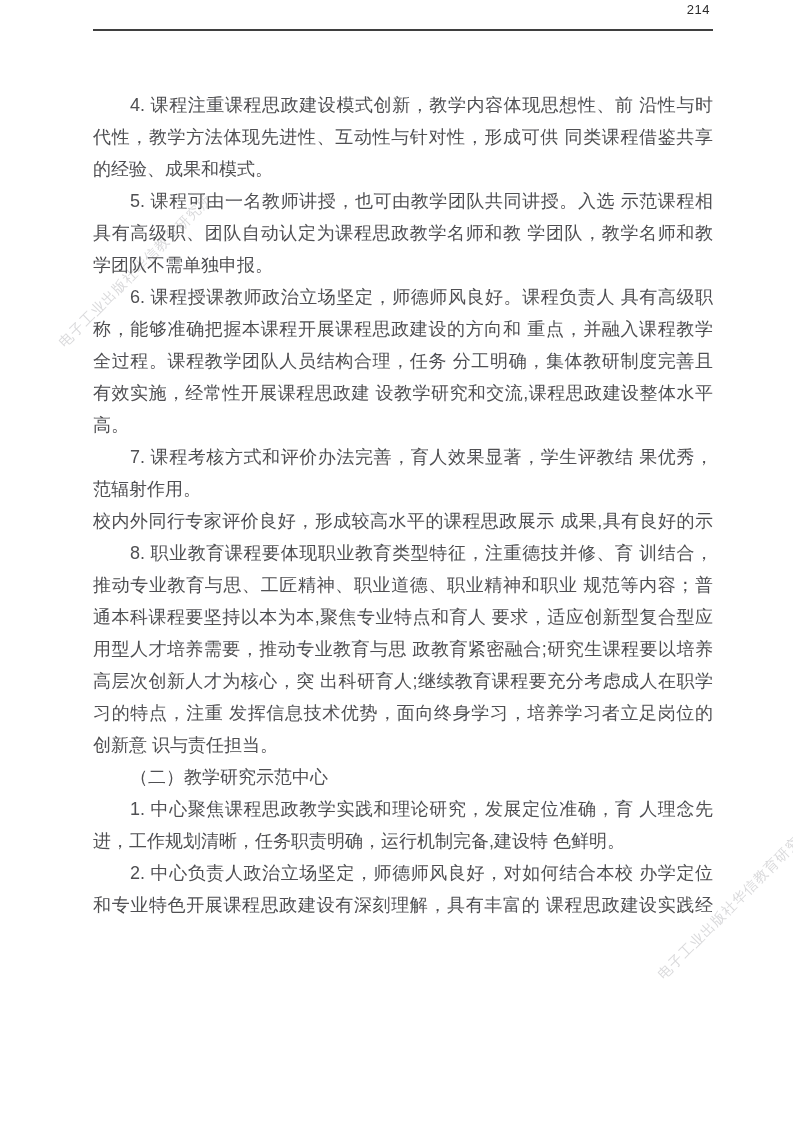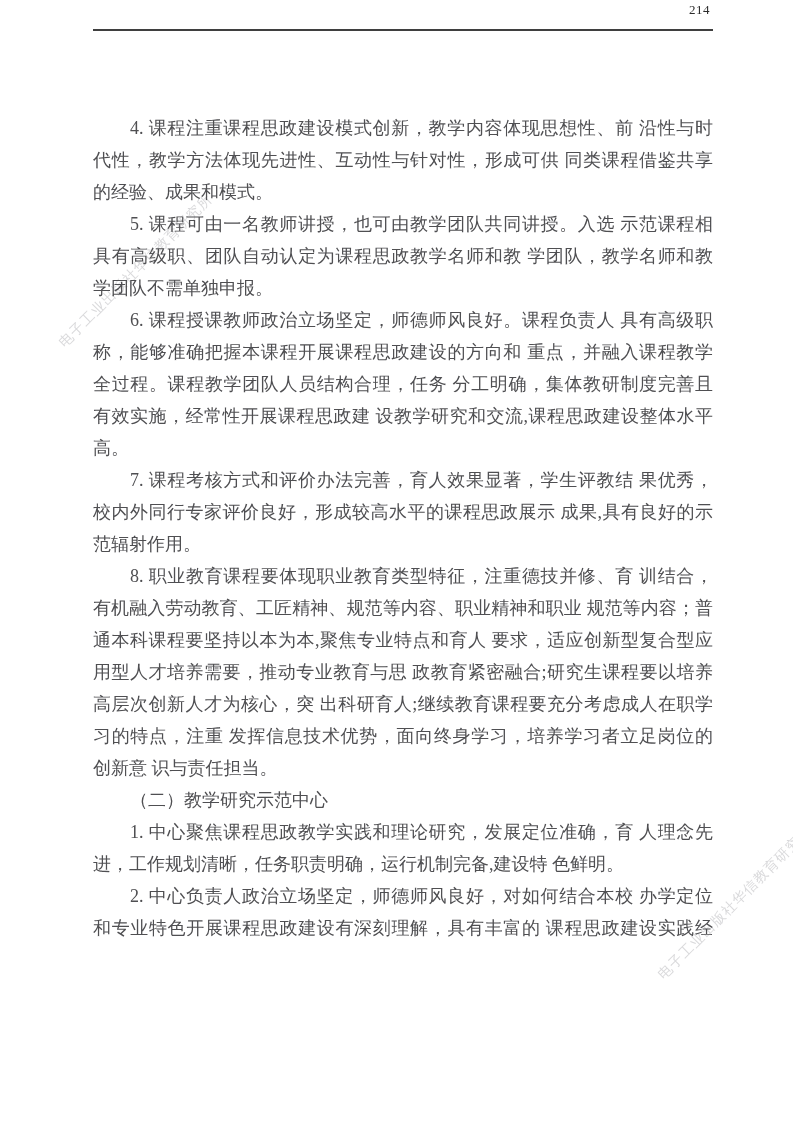--- a/index.html
+++ b/index.html
@@ -3,21 +3,21 @@
 <meta charset="utf-8">
 <style>
   html,body{margin:0;padding:0;}
   body{
     width:793px;height:1122px;
     background:#ffffff;
     font-family:"Liberation Sans",sans-serif;
     position:relative;
     overflow:hidden;
   }
-  .page{position:absolute;inset:0;font-family:Liberation Serif, serif;}
+  .page{position:absolute;inset:0;}
   
   .pagenum{
     position:absolute;top:1px;right:83px;
     font-size:13px;line-height:18px;color:#2b2b2b;
     letter-spacing:0.5px;
   }
   .rule{
     position:absolute;left:93px;top:29px;
     width:620px;height:2px;background:#3f3f3f;
   }
@@ -27,21 +27,21 @@
     font-size:14px;letter-spacing:1px;
     color:rgba(130,130,135,0.30);
     white-space:nowrap;
     transform:translate(-50%,-50%) rotate(-45deg);
     pointer-events:none;
   }
   .wm1{left:136px;top:271px;}
   .wm2{left:735px;top:903px;}
   
   .content{
-    position:absolute;left:93px;top:112px;width:620px;z-index:1;
+    position:absolute;left:93px;top:89px;width:620px;z-index:1;
   }
   .line{
     height:32px;line-height:32px;
     font-size:18px;color:#4f4f52;
     text-align:justify;
     overflow:hidden;
   }
   .j{text-align-last:justify;}
   .first{text-indent:37px;}
   .last{text-align-last:left;}
@@ -67,25 +67,25 @@
     <div class="line j">具有高级职、团队自动认定为课程思政教学名师和教 学团队，教学名师和教</div>
     <div class="line last">学团队不需单独申报。</div>
 
     <div class="line j first">6. 课程授课教师政治立场坚定，师德师风良好。课程负责人 具有高级职</div>
     <div class="line j">称，能够准确把握本课程开展课程思政建设的方向和 重点，并融入课程教学</div>
     <div class="line j">全过程。课程教学团队人员结构合理，任务 分工明确，集体教研制度完善且</div>
     <div class="line j">有效实施，经常性开展课程思政建 设教学研究和交流,课程思政建设整体水平</div>
     <div class="line last">高。</div>
 
     <div class="line j first">7. 课程考核方式和评价办法完善，育人效果显著，学生评教结 果优秀，</div>
+    <div class="line last">范辐射作用。</div>
     <div class="line j">校内外同行专家评价良好，形成较高水平的课程思政展示 成果,具有良好的示</div>
-    <div class="line last">范辐射作用。</div>
 
     <div class="line j first">8. 职业教育课程要体现职业教育类型特征，注重德技并修、育 训结合，</div>
-    <div class="line j">有机融入劳动教育、工匠精神、规范等内容、职业精神和职业 规范等内容；普</div>
+    <div class="line j">推动专业教育与思、工匠精神、职业道德、职业精神和职业 规范等内容；普</div>
     <div class="line j">通本科课程要坚持以本为本,聚焦专业特点和育人 要求，适应创新型复合型应</div>
     <div class="line j">用型人才培养需要，推动专业教育与思 政教育紧密融合;研究生课程要以培养</div>
     <div class="line j">高层次创新人才为核心，突 出科研育人;继续教育课程要充分考虑成人在职学</div>
     <div class="line j">习的特点，注重 发挥信息技术优势，面向终身学习，培养学习者立足岗位的</div>
     <div class="line last">创新意 识与责任担当。</div>
 
     <div class="line first last">（二）教学研究示范中心</div>
 
     <div class="line j first">1. 中心聚焦课程思政教学实践和理论研究，发展定位准确，育 人理念先</div>
     <div class="line last">进，工作规划清晰，任务职责明确，运行机制完备,建设特 色鲜明。</div>

